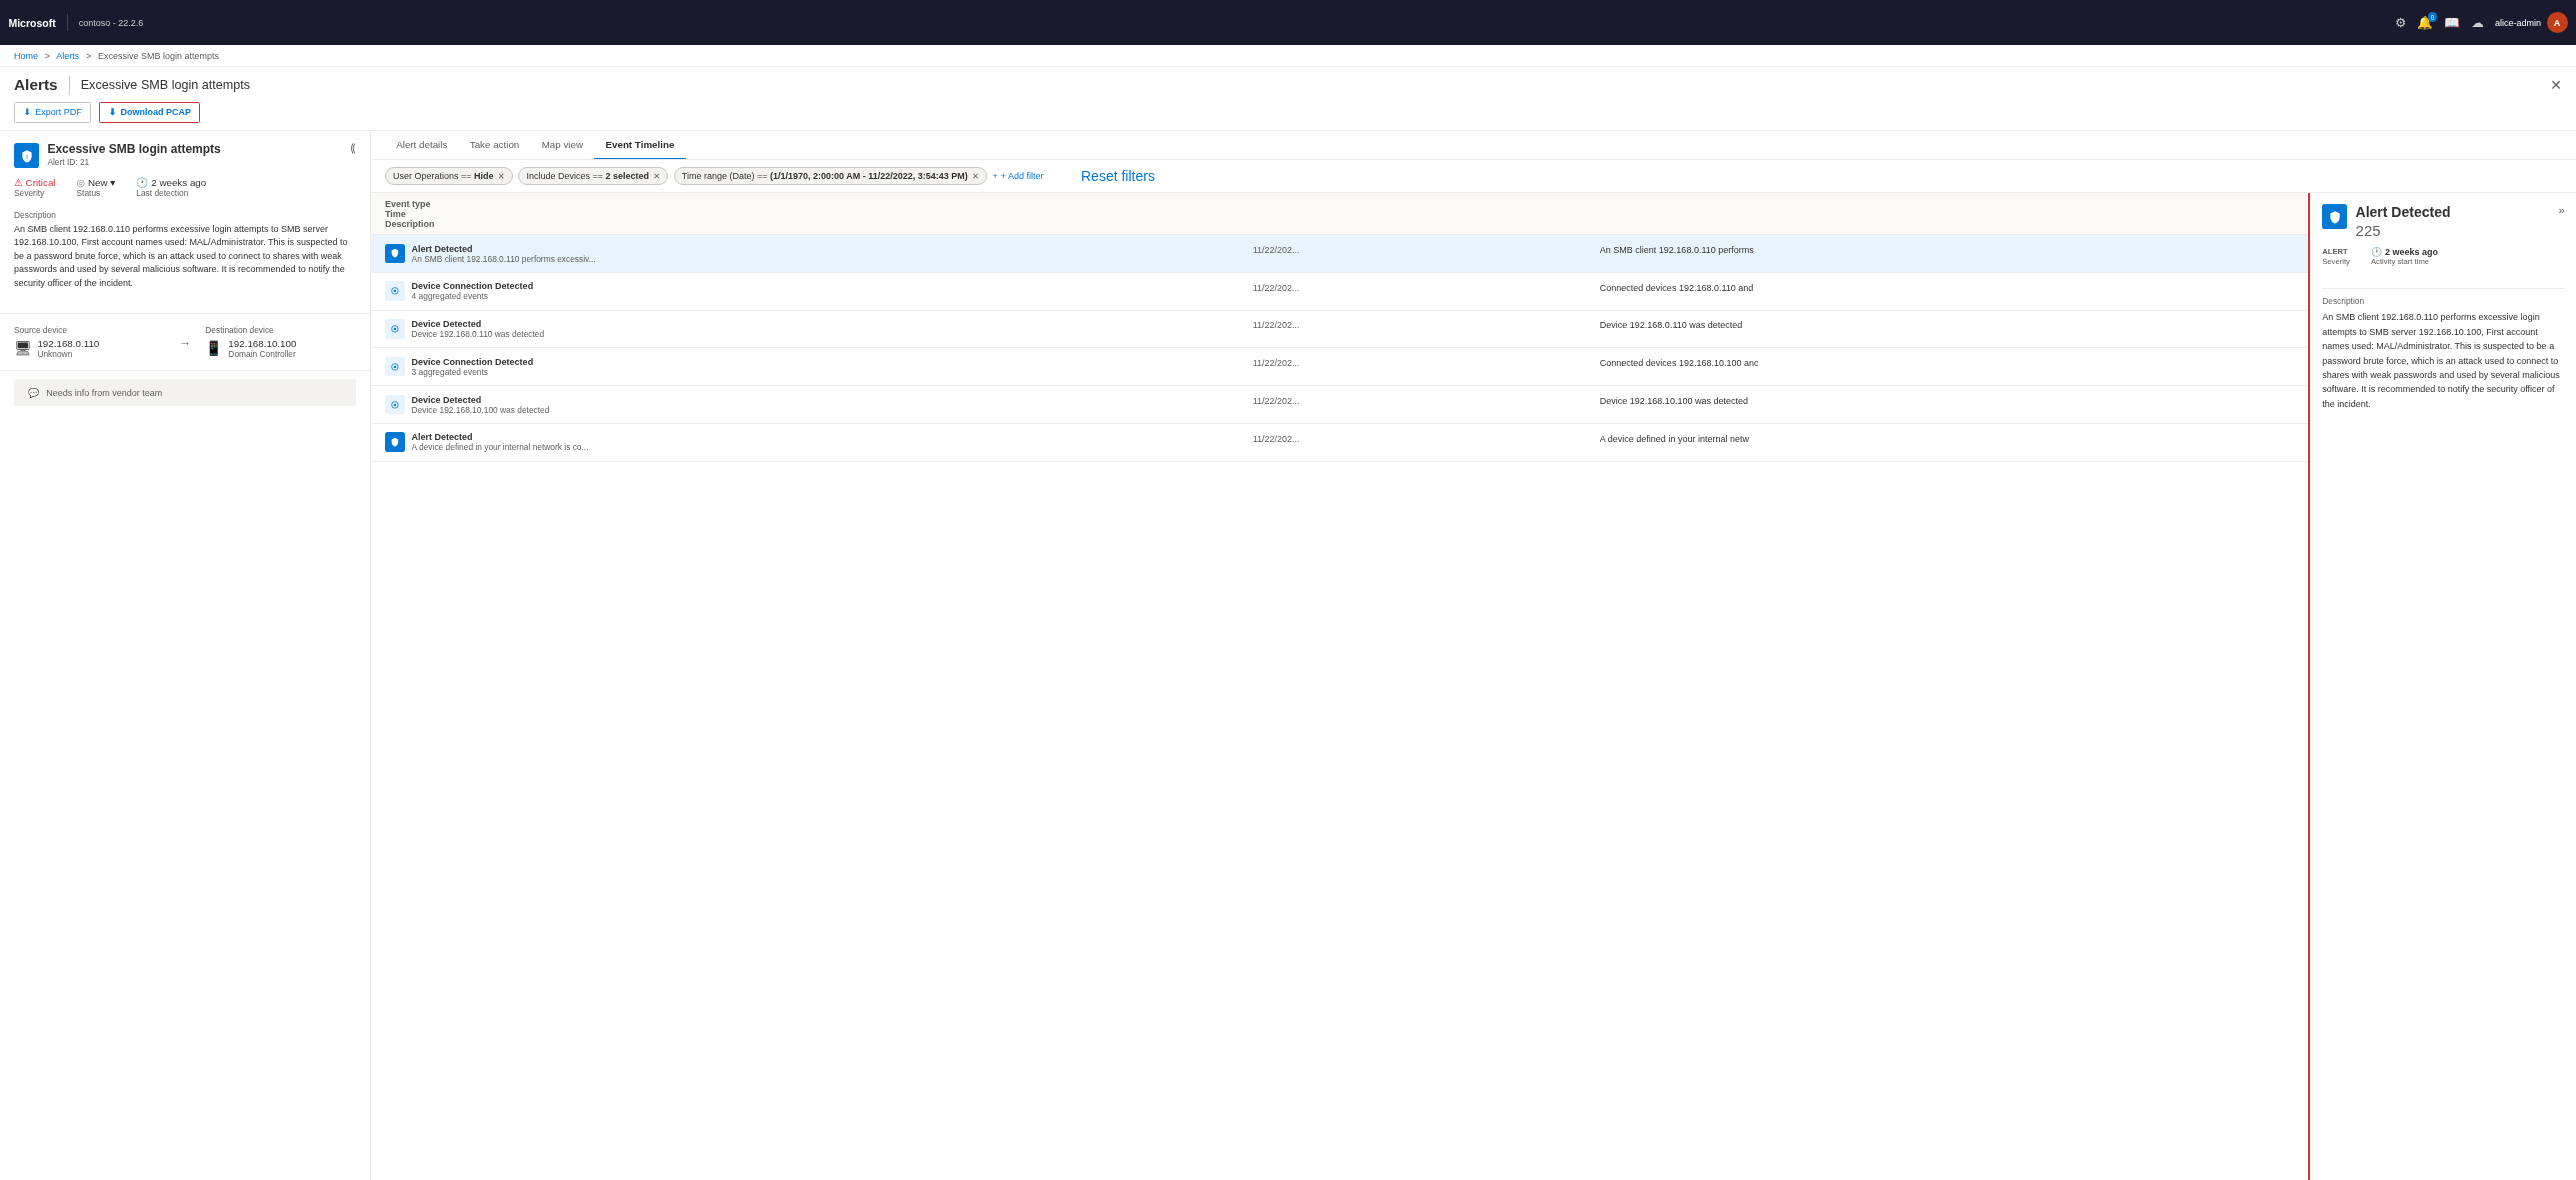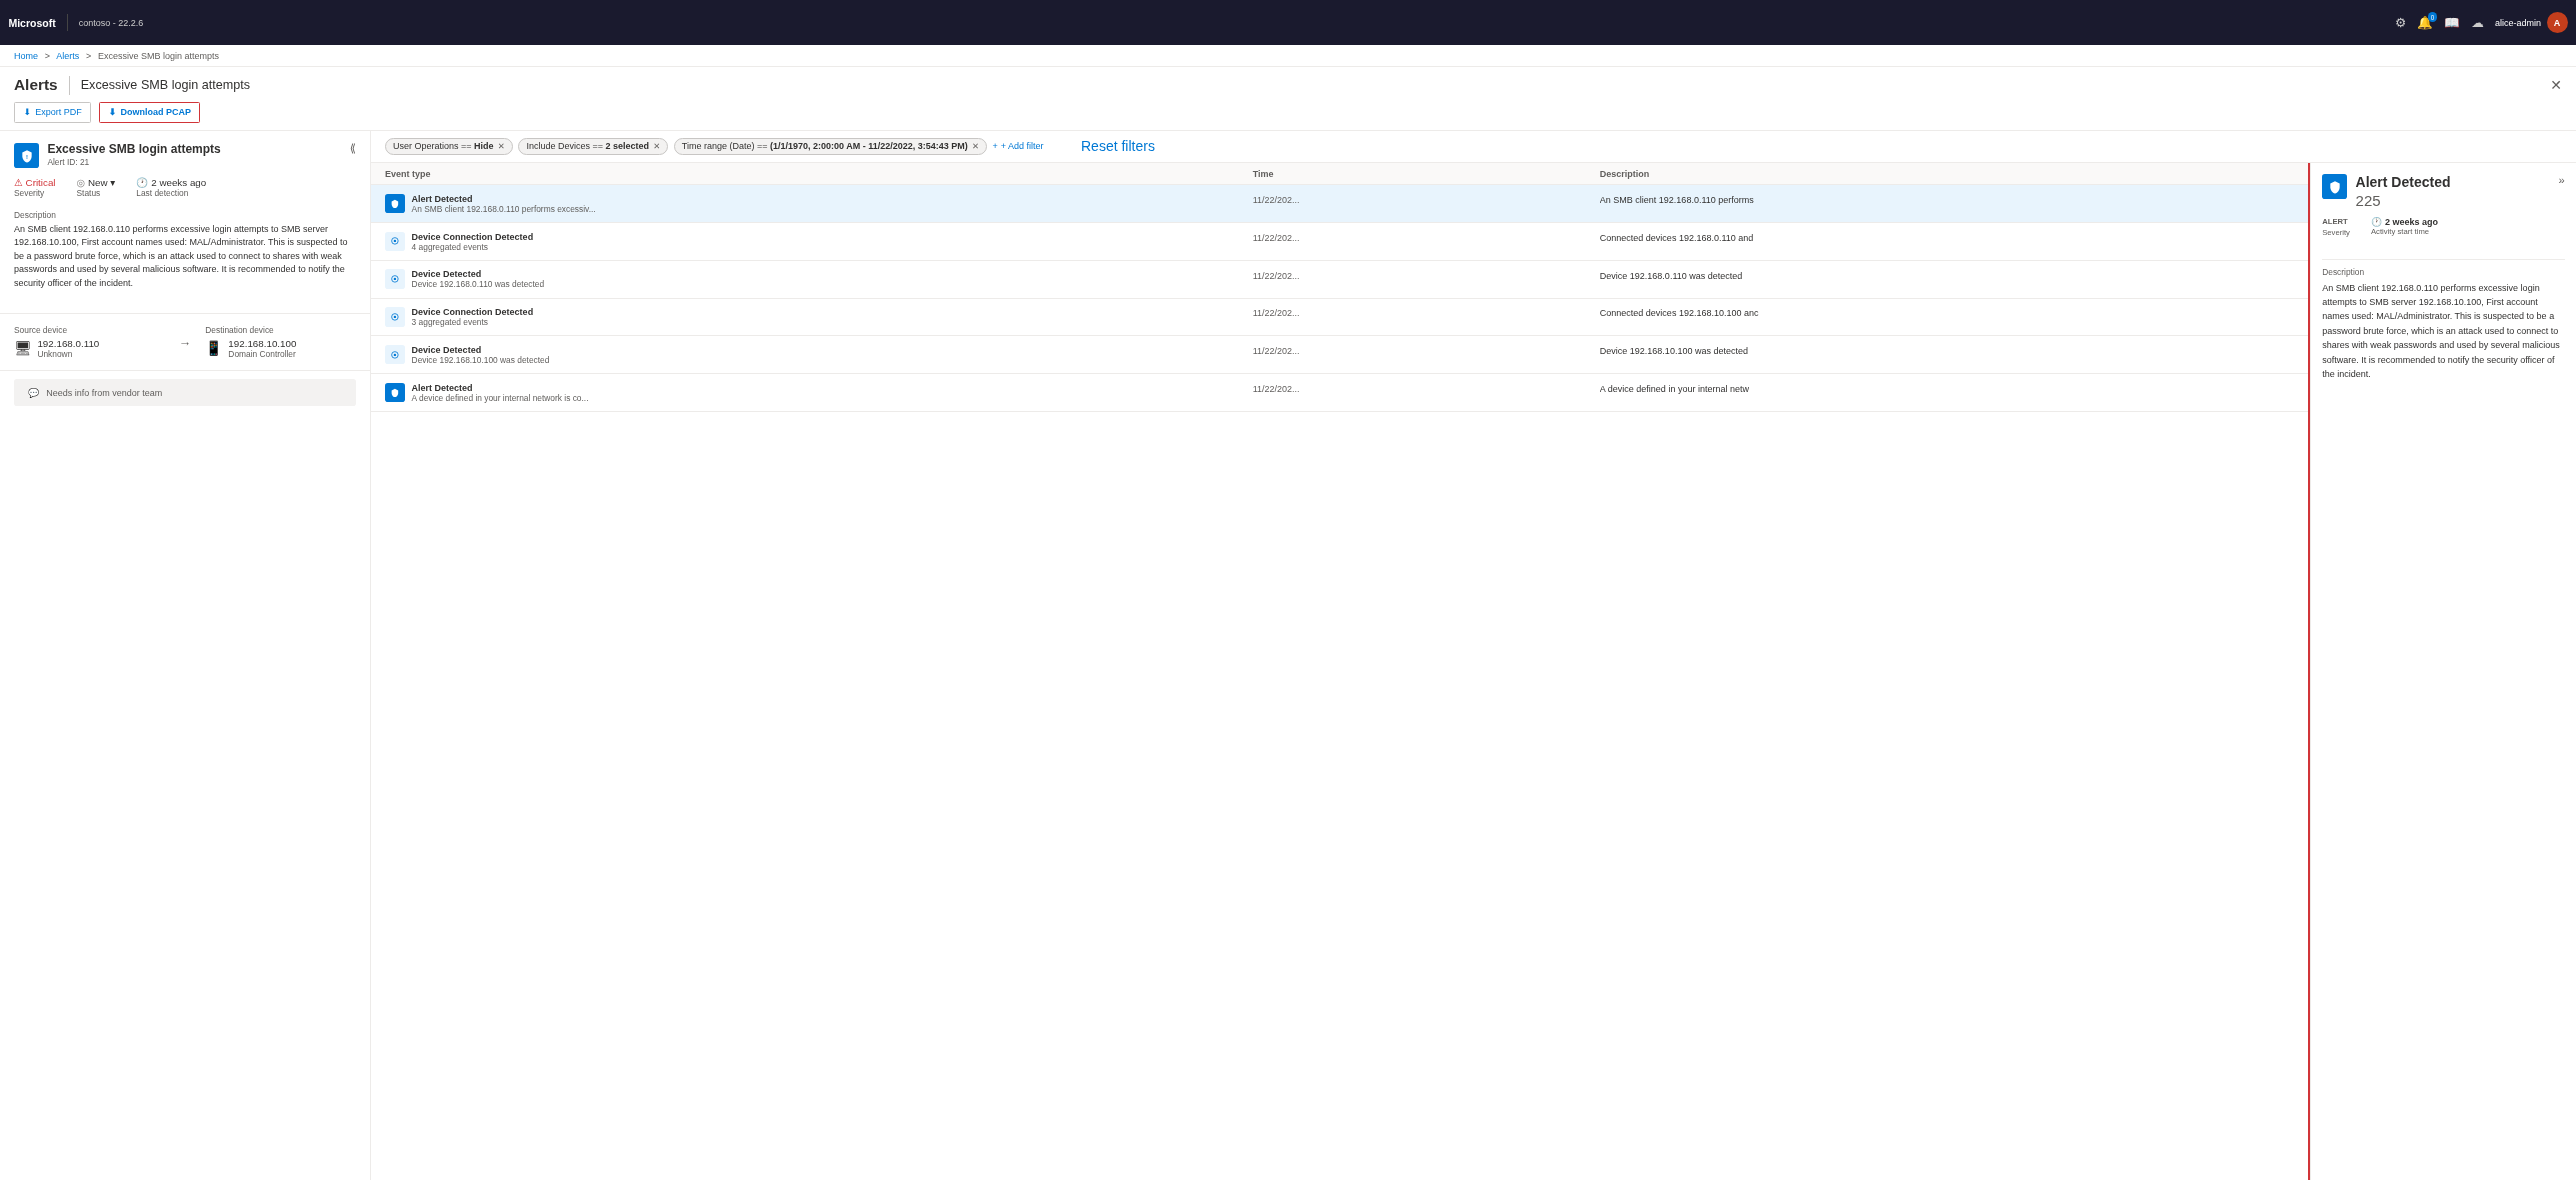--- a/index.html
+++ b/index.html
@@ -367,20 +367,21 @@
     .event-table-header {
       display: flex;
       padding: 5.6px 14px;
       border-bottom: 0.7px solid #edebe9;
       font-size: 9px;
       font-weight: 600;
       color: #605e5c;
       background: #faf9f8;
       position: sticky;
       top: 0;
+      flex-direction: column;
     }
     .col-event { flex: 2.5; }
     .col-time { flex: 1; }
     .col-desc { flex: 2; }
 
     .event-row {
       display: flex;
       padding: 8.4px 14px;
       border-bottom: 0.7px solid #edebe9;
       cursor: pointer;
@@ -614,20 +615,26 @@
     </div>
 
     <div class="comment-section">
       <span>💬</span>
       <span>Needs info from vendor team</span>
     </div>
   </div>
 
   <div class="right-panel">
 
+    <div class="tabs-bar">
+      <div class="tab">Alert details</div>
+      <div class="tab">Take action</div>
+      <div class="tab">Map view</div>
+      <div class="tab active">Event Timeline</div>
+    </div>
 
     <div class="filters-bar">
       <div class="filter-chip">
         <span>User Operations == <strong>Hide</strong></span>
         <span class="close">✕</span>
       </div>
       <div class="filter-chip">
         <span>Include Devices == <strong>2 selected</strong></span>
         <span class="close">✕</span>
       </div>

